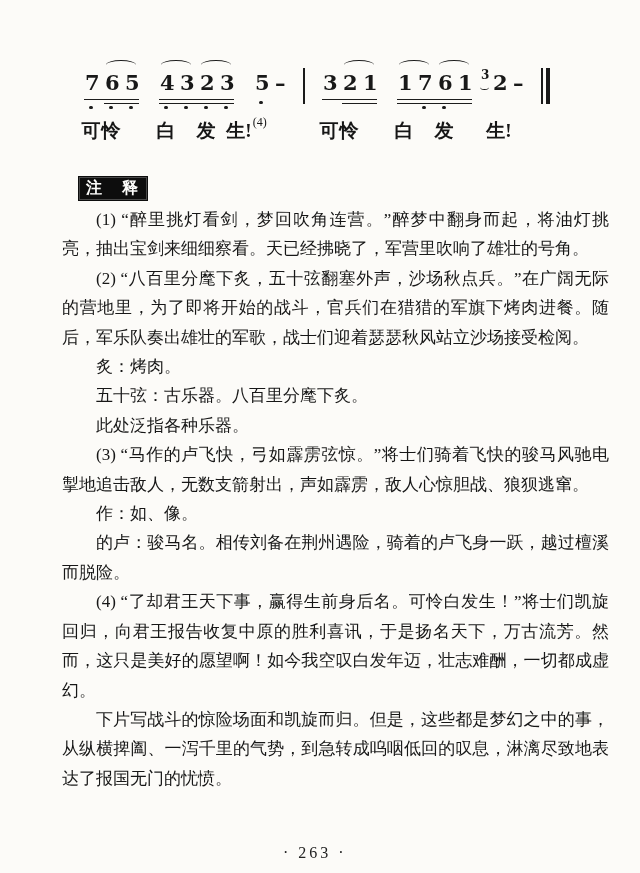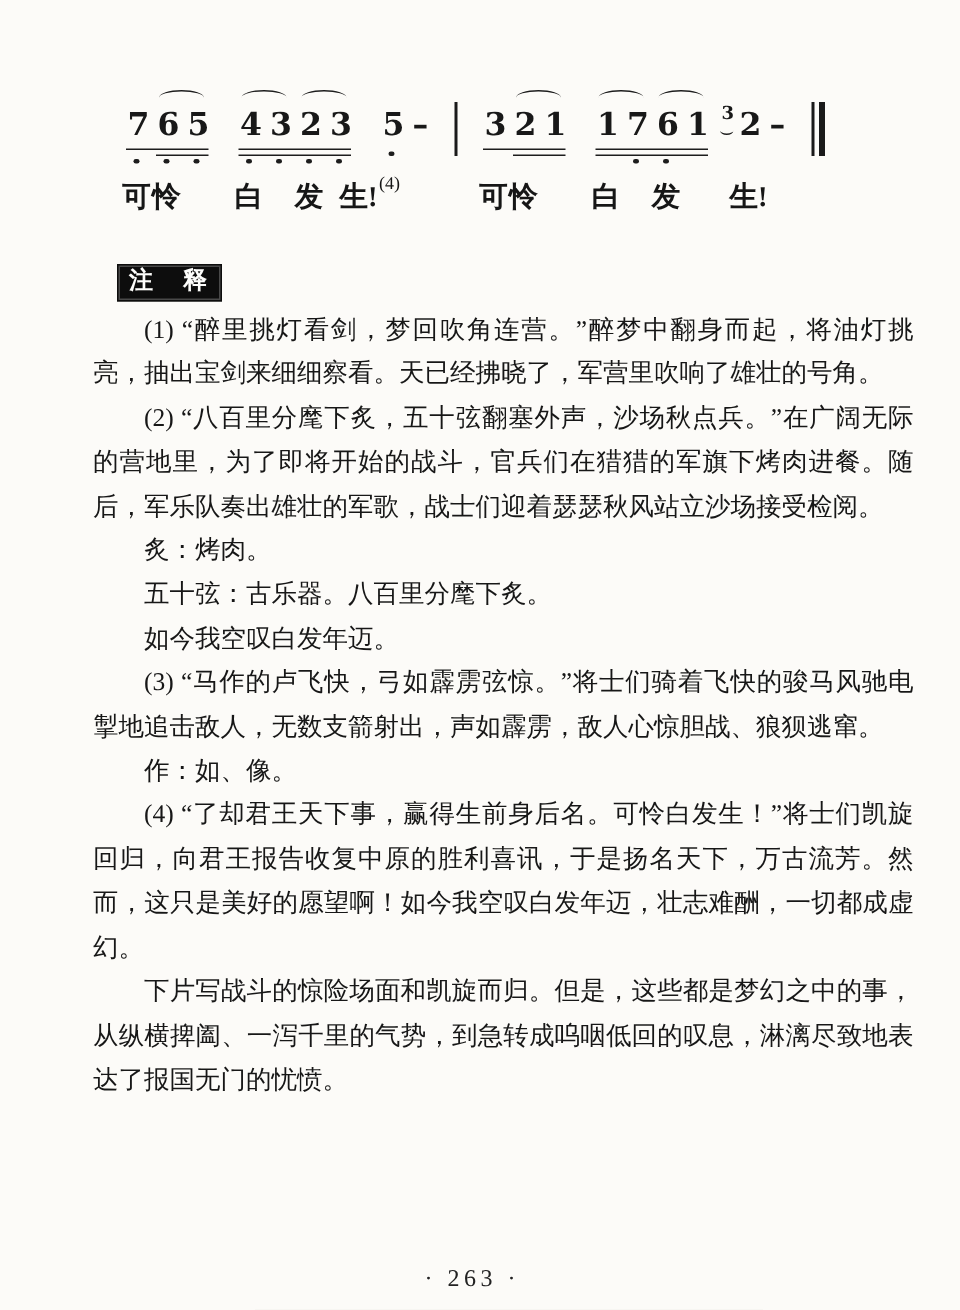--- a/index.html
+++ b/index.html
@@ -142,23 +142,24 @@
 
   <div class="note-header">
     <span>注　释</span>
   </div>
 
   <div id="note-body" class="note-body">
       <p>(1) “醉里挑灯看剑，梦回吹角连营。”醉梦中翻身而起，将油灯挑亮，抽出宝剑来细细察看。天已经拂晓了，军营里吹响了雄壮的号角。</p>
       <p>(2) “八百里分麾下炙，五十弦翻塞外声，沙场秋点兵。”在广阔无际的营地里，为了即将开始的战斗，官兵们在猎猎的军旗下烤肉进餐。随后，军乐队奏出雄壮的军歌，战士们迎着瑟瑟秋风站立沙场接受检阅。</p>
       <p>炙：烤肉。</p>
       <p>五十弦：古乐器。八百里分麾下炙。</p>
-      <p>如今我空叹白发年迈。</p>
+      <p>此处泛指各种乐器。</p>
       <p>(3) “马作的卢飞快，弓如霹雳弦惊。”将士们骑着飞快的骏马风驰电掣地追击敌人，无数支箭射出，声如霹雳，敌人心惊胆战、狼狈逃窜。</p>
       <p>作：如、像。</p>
+      <p>的卢：骏马名。相传刘备在荆州遇险，骑着的卢飞身一跃，越过檀溪而脱险。</p>
       <p>(4) “了却君王天下事，赢得生前身后名。可怜白发生！”将士们凯旋回归，向君王报告收复中原的胜利喜讯，于是扬名天下，万古流芳。然而，这只是美好的愿望啊！如今我空叹白发年迈，壮志难酬，一切都成虚幻。</p>
       <p>下片写战斗的惊险场面和凯旋而归。但是，这些都是梦幻之中的事，从纵横捭阖、一泻千里的气势，到急转成呜咽低回的叹息，淋漓尽致地表达了报国无门的忧愤。</p>
     </div>
 
   <div class="page-number">· 263 ·</div>
 
   <div class="watermark">
     <span id="wm-site" style="color: rgb(156, 145, 137);">歌谱简谱网</span>
     <span> </span>
     <span id="wm-url" style="color: rgb(203, 121, 80);">jianpu.cn</span>

